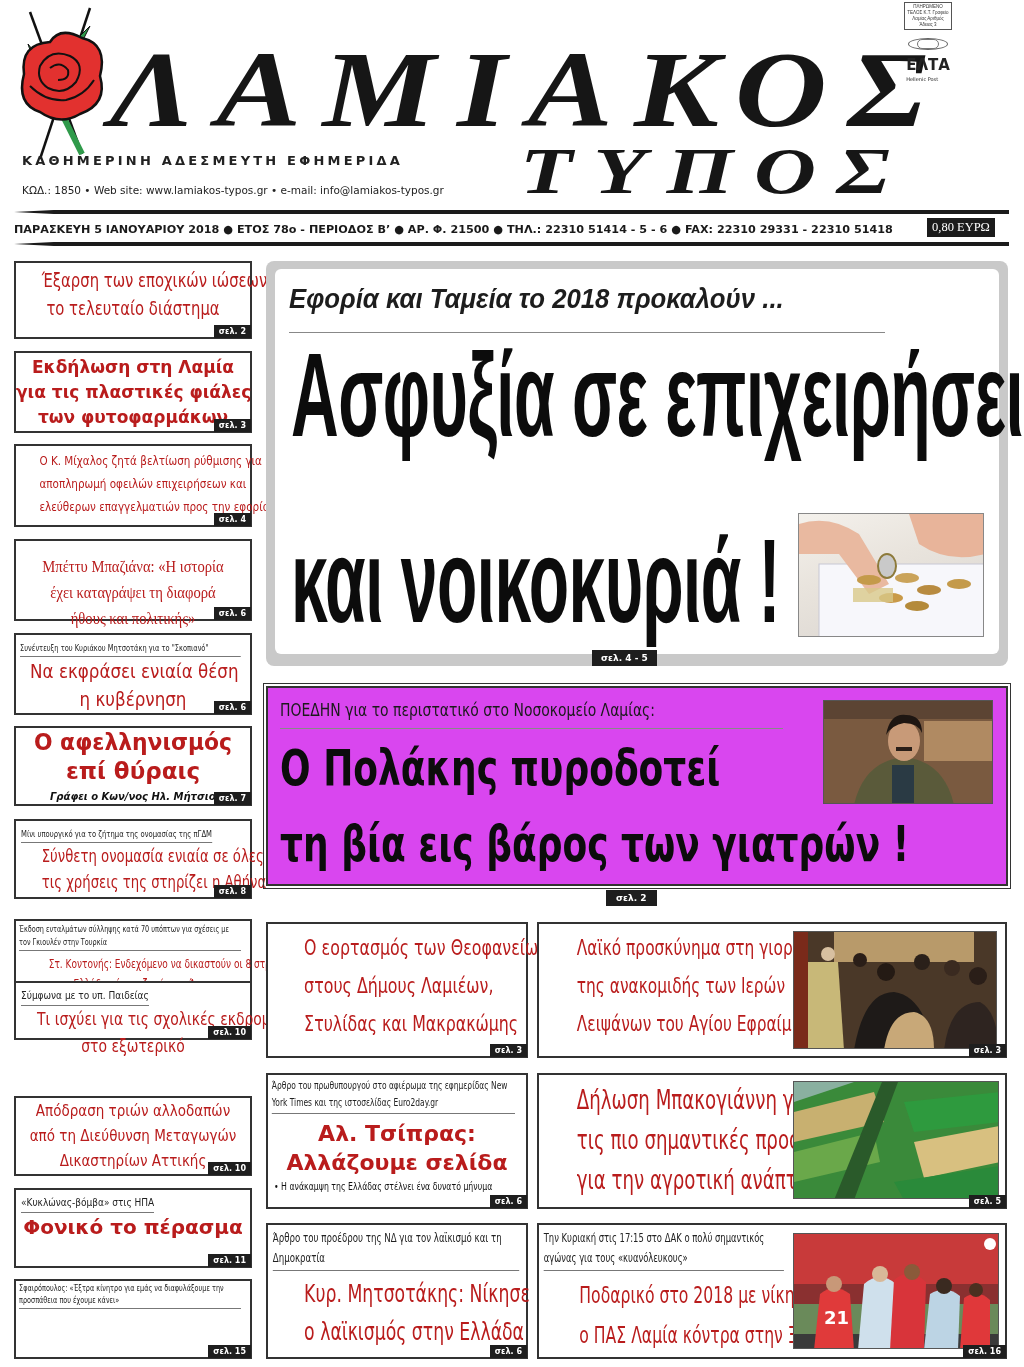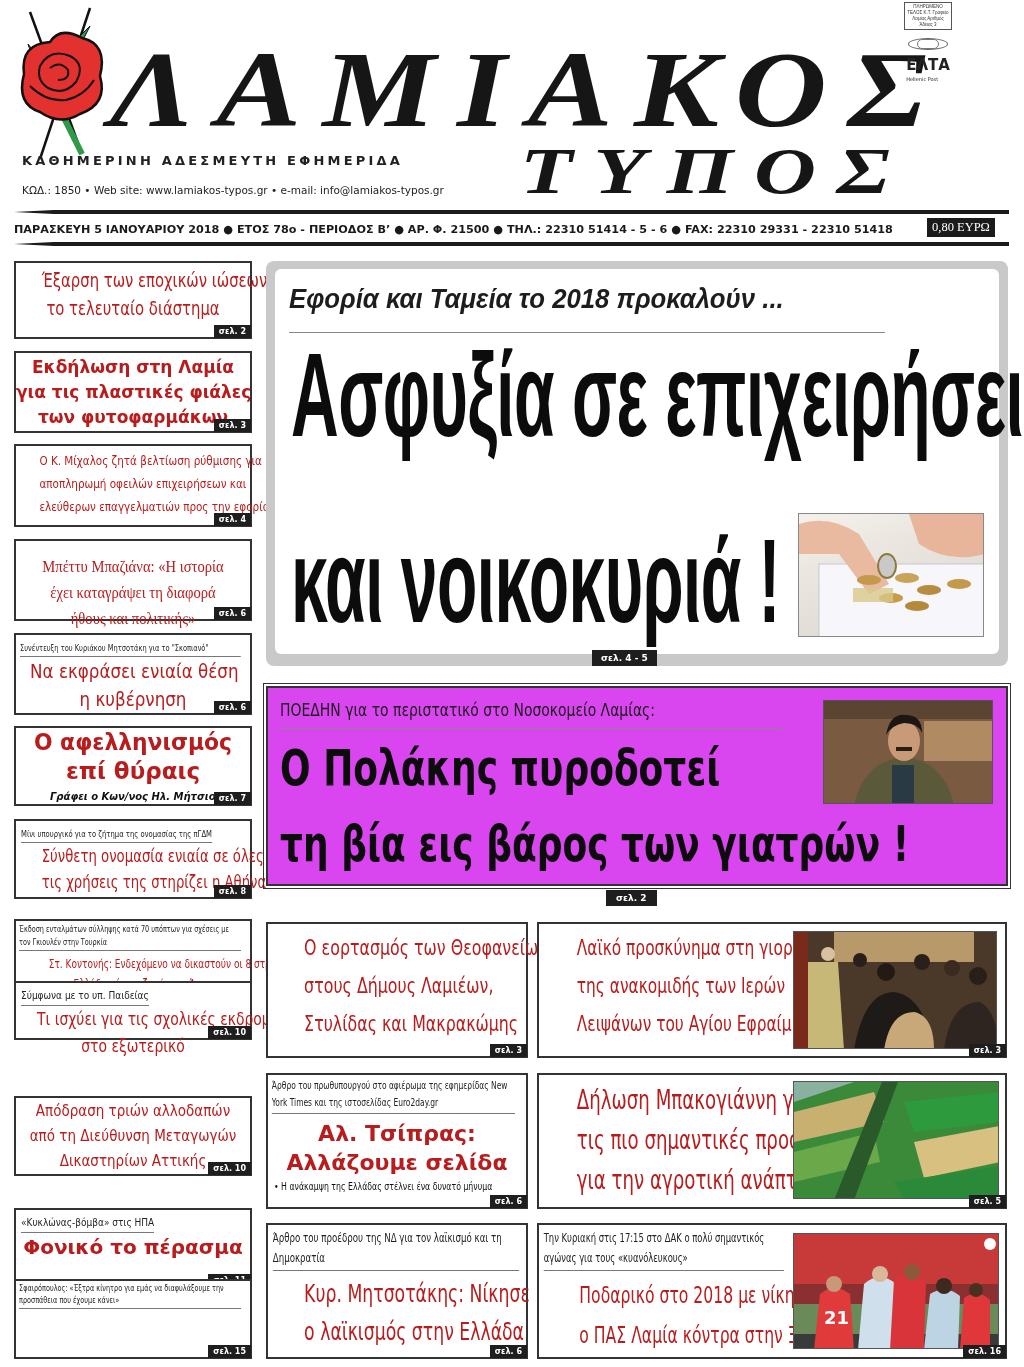--- a/index.html
+++ b/index.html
@@ -265,21 +265,21 @@
 
 <article class="box lc" style="top:1096px;height:80px;">
   <div class="hd" style="padding-top:1px;font-family:'DejaVu Sans',sans-serif;font-size:15px;line-height:25px;">
     <div style="transform:scaleX(0.9);white-space:nowrap;">Απόδραση τριών αλλοδαπών</div>
     <div style="transform:scaleX(0.9);white-space:nowrap;">από τη Διεύθυνση Μεταγωγών</div>
     <div style="transform:scaleX(0.9);white-space:nowrap;">Δικαστηρίων Αττικής</div>
   </div>
   <span class="pg">σελ. 10</span>
 </article>
 
-<article class="box lc" style="top:1188px;height:80px;margin-top:20px;">
+<article class="box lc" style="top:1188px;height:80px;">
   <div style="padding:2px 5px 0;">
     <div class="kicker" style="font-size:10px;line-height:14px;white-space:nowrap;">«Κυκλώνας-βόμβα» στις ΗΠΑ</div>
   </div>
   <div class="hd" style="font-family:'DejaVu Sans',sans-serif;font-weight:700;font-size:20px;line-height:28px;">
     <div style="white-space:nowrap;">Φονικό το πέρασμα</div>
   </div>
   <span class="pg">σελ. 11</span>
 </article>
 
 <article class="box lc" style="top:1279px;height:80px;">

